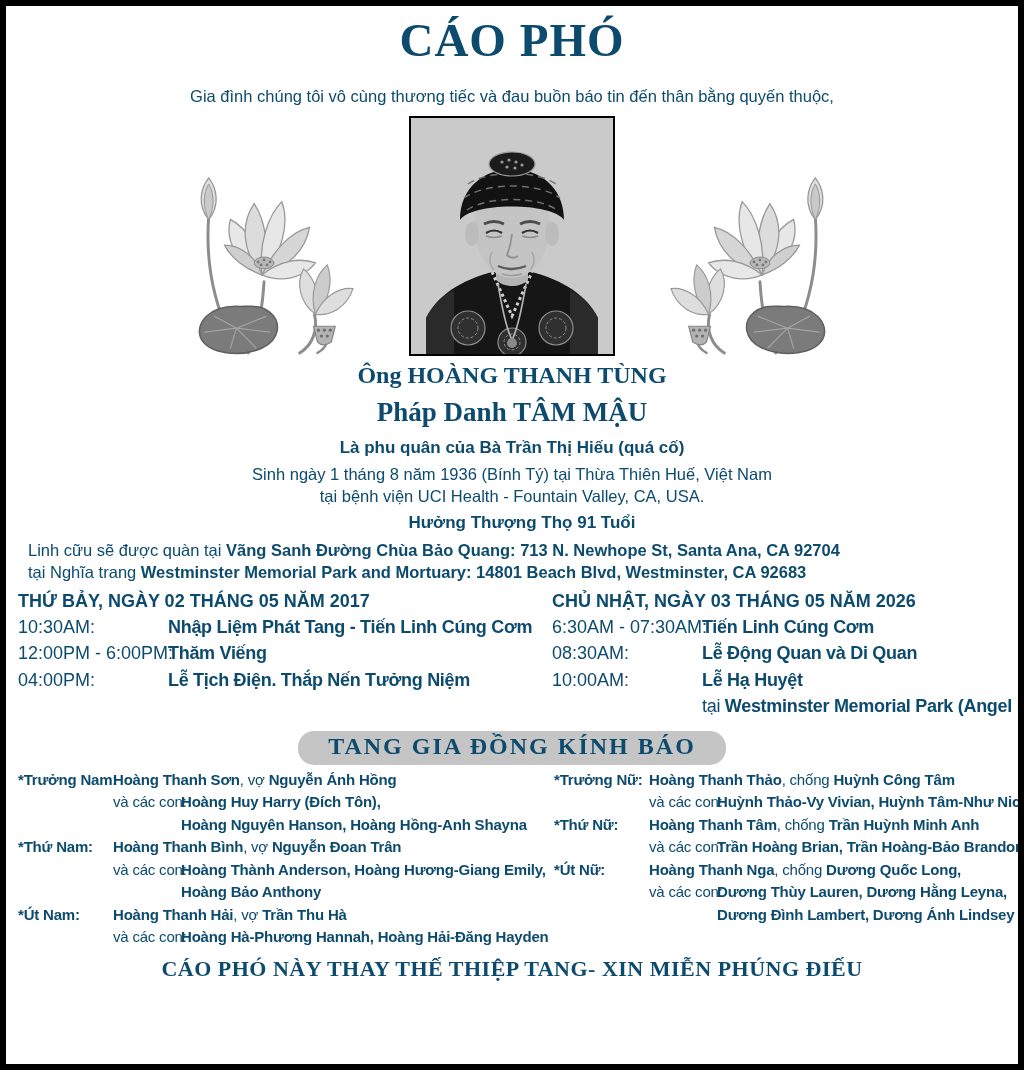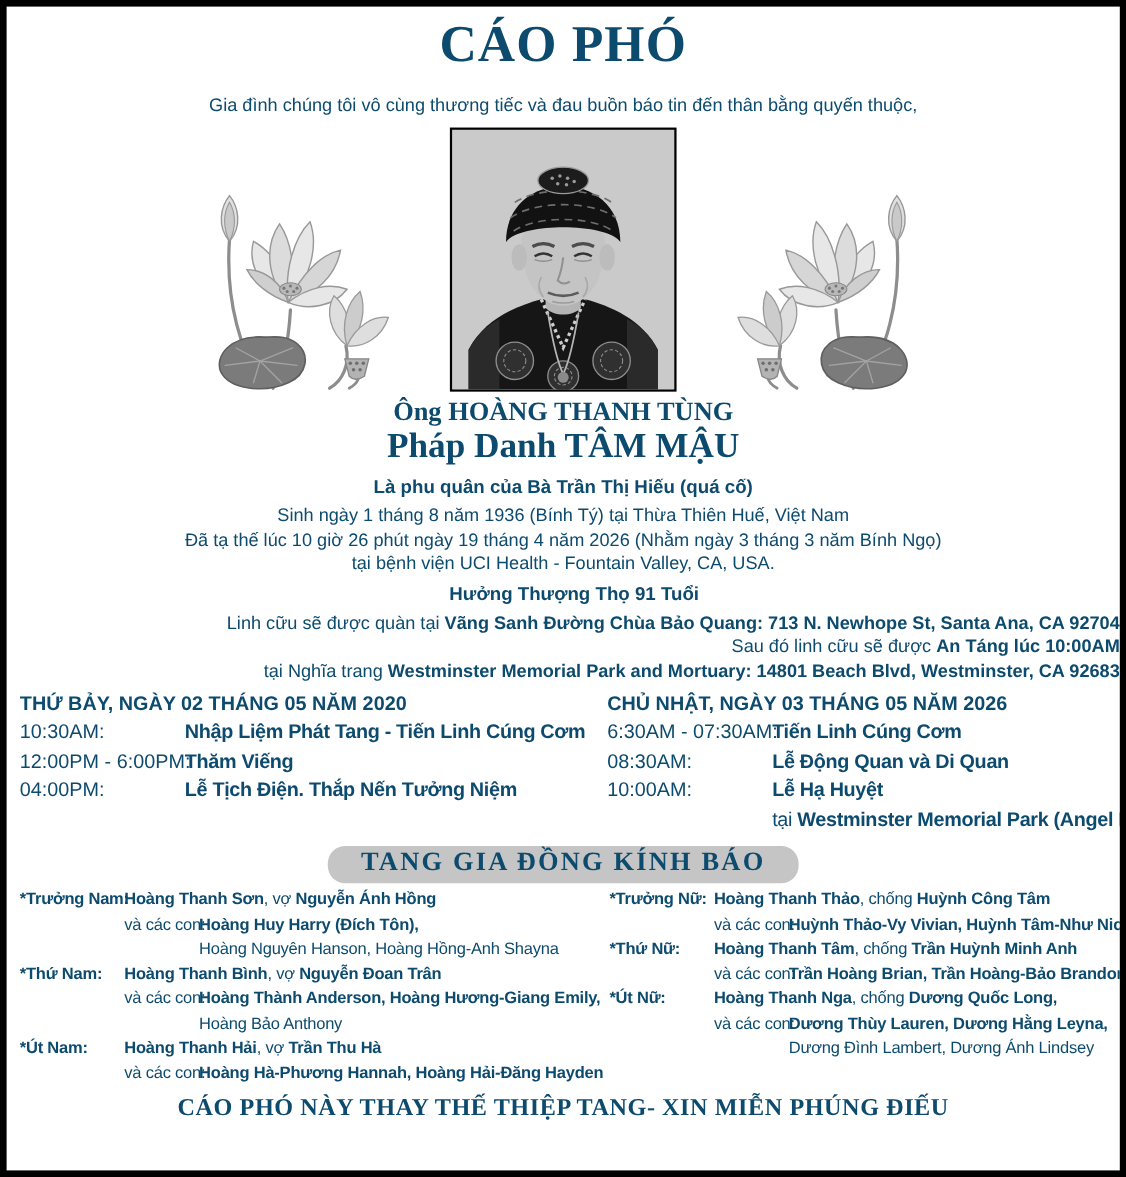--- a/index.html
+++ b/index.html
@@ -13,25 +13,25 @@
     font-family:"Liberation Serif", serif; font-weight:700;
     font-size:47px; line-height:1.05; text-align:center;
     margin-top:10px; letter-spacing:1px;
   }
   .intro { text-align:center; font-size:16.5px; line-height:1.35; margin-top:20px; }
   .photo-row { display:flex; justify-content:center; align-items:flex-end; gap:52px; margin-top:8px; height:240px; }
   .lotus { width:178px; height:198px; }
   .photo-frame { width:206px; height:240px; border:2px solid #000; box-sizing:border-box; background:#cacaca; }
   .photo-frame svg { display:block; width:100%; height:100%; }
   .name { font-family:"Liberation Serif", serif; font-weight:700; font-size:24px; text-align:center; margin-top:7px; line-height:1.05; }
-  .dharma { font-family:"Liberation Serif", serif; font-weight:700; font-size:32px; text-align:center; margin-top:0; line-height:1.05; }
+  .dharma { font-family:"Liberation Serif", serif; font-weight:700; font-size:27px; text-align:center; margin-top:10px; line-height:1.05; }
   .spouse { font-weight:700; font-size:17px; text-align:center; margin-top:12px; }
   .bio { font-size:16.5px; text-align:center; line-height:1.3; margin-top:6px; }
   .age { font-weight:700; font-size:17px; text-align:center; margin-top:6px;padding-left:20px; }
-  .where { font-size:16.5px; text-align:right; line-height:1.32; margin-top:7px; }
+  .where { font-size:16.5px; text-align:left; line-height:1.32; margin-top:7px;padding-left:22px; }
   .pill {
     width:fit-content; margin:11px auto 0; background:#c5c5c5;
     border-radius:16px; padding:2px 30px 5px;
     font-family:"Liberation Serif", serif; font-weight:700;
     font-size:24px; letter-spacing:2px; text-align:center;
   }
   .program { display:flex; padding:5px 12px 0; }
   .prog-col-left { width:534px; flex-shrink:0; }
   .prog-col-right { flex:1; }
   .prog-title { font-weight:700; font-size:18px; line-height:1.4; white-space:nowrap; }
@@ -39,21 +39,21 @@
   .prog-time { width:150px; flex-shrink:0; }
   .prog-name { font-weight:700; letter-spacing:-0.3px; }
   .reg { font-weight:400; }
   .family { display:flex; padding:4px 12px 0; font-size:15px; letter-spacing:-0.2px; }
   .fam-col-left { width:536px; flex-shrink:0; }
   .fam-col-right { flex:1; }
   .fam-row { display:flex; line-height:1.5; white-space:nowrap; }
   .fam-label { width:95px; flex-shrink:0; font-weight:700; }
   .fam-names { font-weight:700; }
   .clabel { display:inline-block; width:68px; font-weight:400; }
-  .cont { padding-left:163px; font-weight:400; line-height:1.5; white-space:nowrap; }
+  .cont { padding-left:163px; font-weight:700; line-height:1.5; white-space:nowrap; }
   .footer { text-align:center; margin-top:7px; }
   .f1 { font-family:"Liberation Serif", serif; font-weight:700; font-size:22px; letter-spacing:0.5px; }
   b { font-weight:700; }
 </style>
 </head>
 <body>
 
 <div class="page">
 
   <div class="title">CÁO PHÓ</div>
@@ -198,36 +198,34 @@
       </g>
     </svg>
   </div>
 
   <div class="name">Ông HOÀNG THANH TÙNG</div>
   <div class="dharma">Pháp Danh TÂM MẬU</div>
   <div class="spouse">Là phu quân của Bà Trần Thị Hiếu (quá cố)</div>
 
   <div class="bio">
     <div>Sinh ngày 1 tháng 8 năm 1936 (Bính Tý) tại Thừa Thiên Huế, Việt Nam</div>
-    <div>Đã tạ thế lúc 10 giờ 26 phút ngày 19 tháng 4 năm 2026 (Nhằm ngày 3 tháng 3 năm Bính Ngọ)</div>
     <div>tại bệnh viện UCI Health - Fountain Valley, CA, USA.</div>
   </div>
 
   <div class="age">Hưởng Thượng Thọ 91 Tuổi</div>
 
   <div class="where">
     <div><span class="reg">Linh cữu sẽ được quàn tại </span><b>Vãng Sanh Đường Chùa Bảo Quang: 713 N. Newhope St, Santa Ana, CA 92704</b></div>
-    <div><span class="reg">Sau đó linh cữu sẽ được </span><b>An Táng lúc 10:00AM</b></div>
     <div><span class="reg">tại Nghĩa trang </span><b>Westminster Memorial Park and Mortuary: 14801 Beach Blvd, Westminster, CA 92683</b></div>
   </div>
 
 
   <div class="program">
     <div class="prog-col-left">
-      <div class="prog-title">THỨ BẢY, NGÀY 02 THÁNG 05 NĂM 2020</div>
+      <div class="prog-title">THỨ BẢY, NGÀY 02 THÁNG 05 NĂM 2017</div>
       <div class="prog-row">
         <span class="prog-time">10:30AM:</span>
         <span class="prog-name">Nhập Liệm Phát Tang - Tiến Linh Cúng Cơm</span>
       </div>
       <div class="prog-row">
         <span class="prog-time">12:00PM - 6:00PM:</span>
         <span class="prog-name">Thăm Viếng</span>
       </div>
       <div class="prog-row">
         <span class="prog-time">04:00PM:</span>

